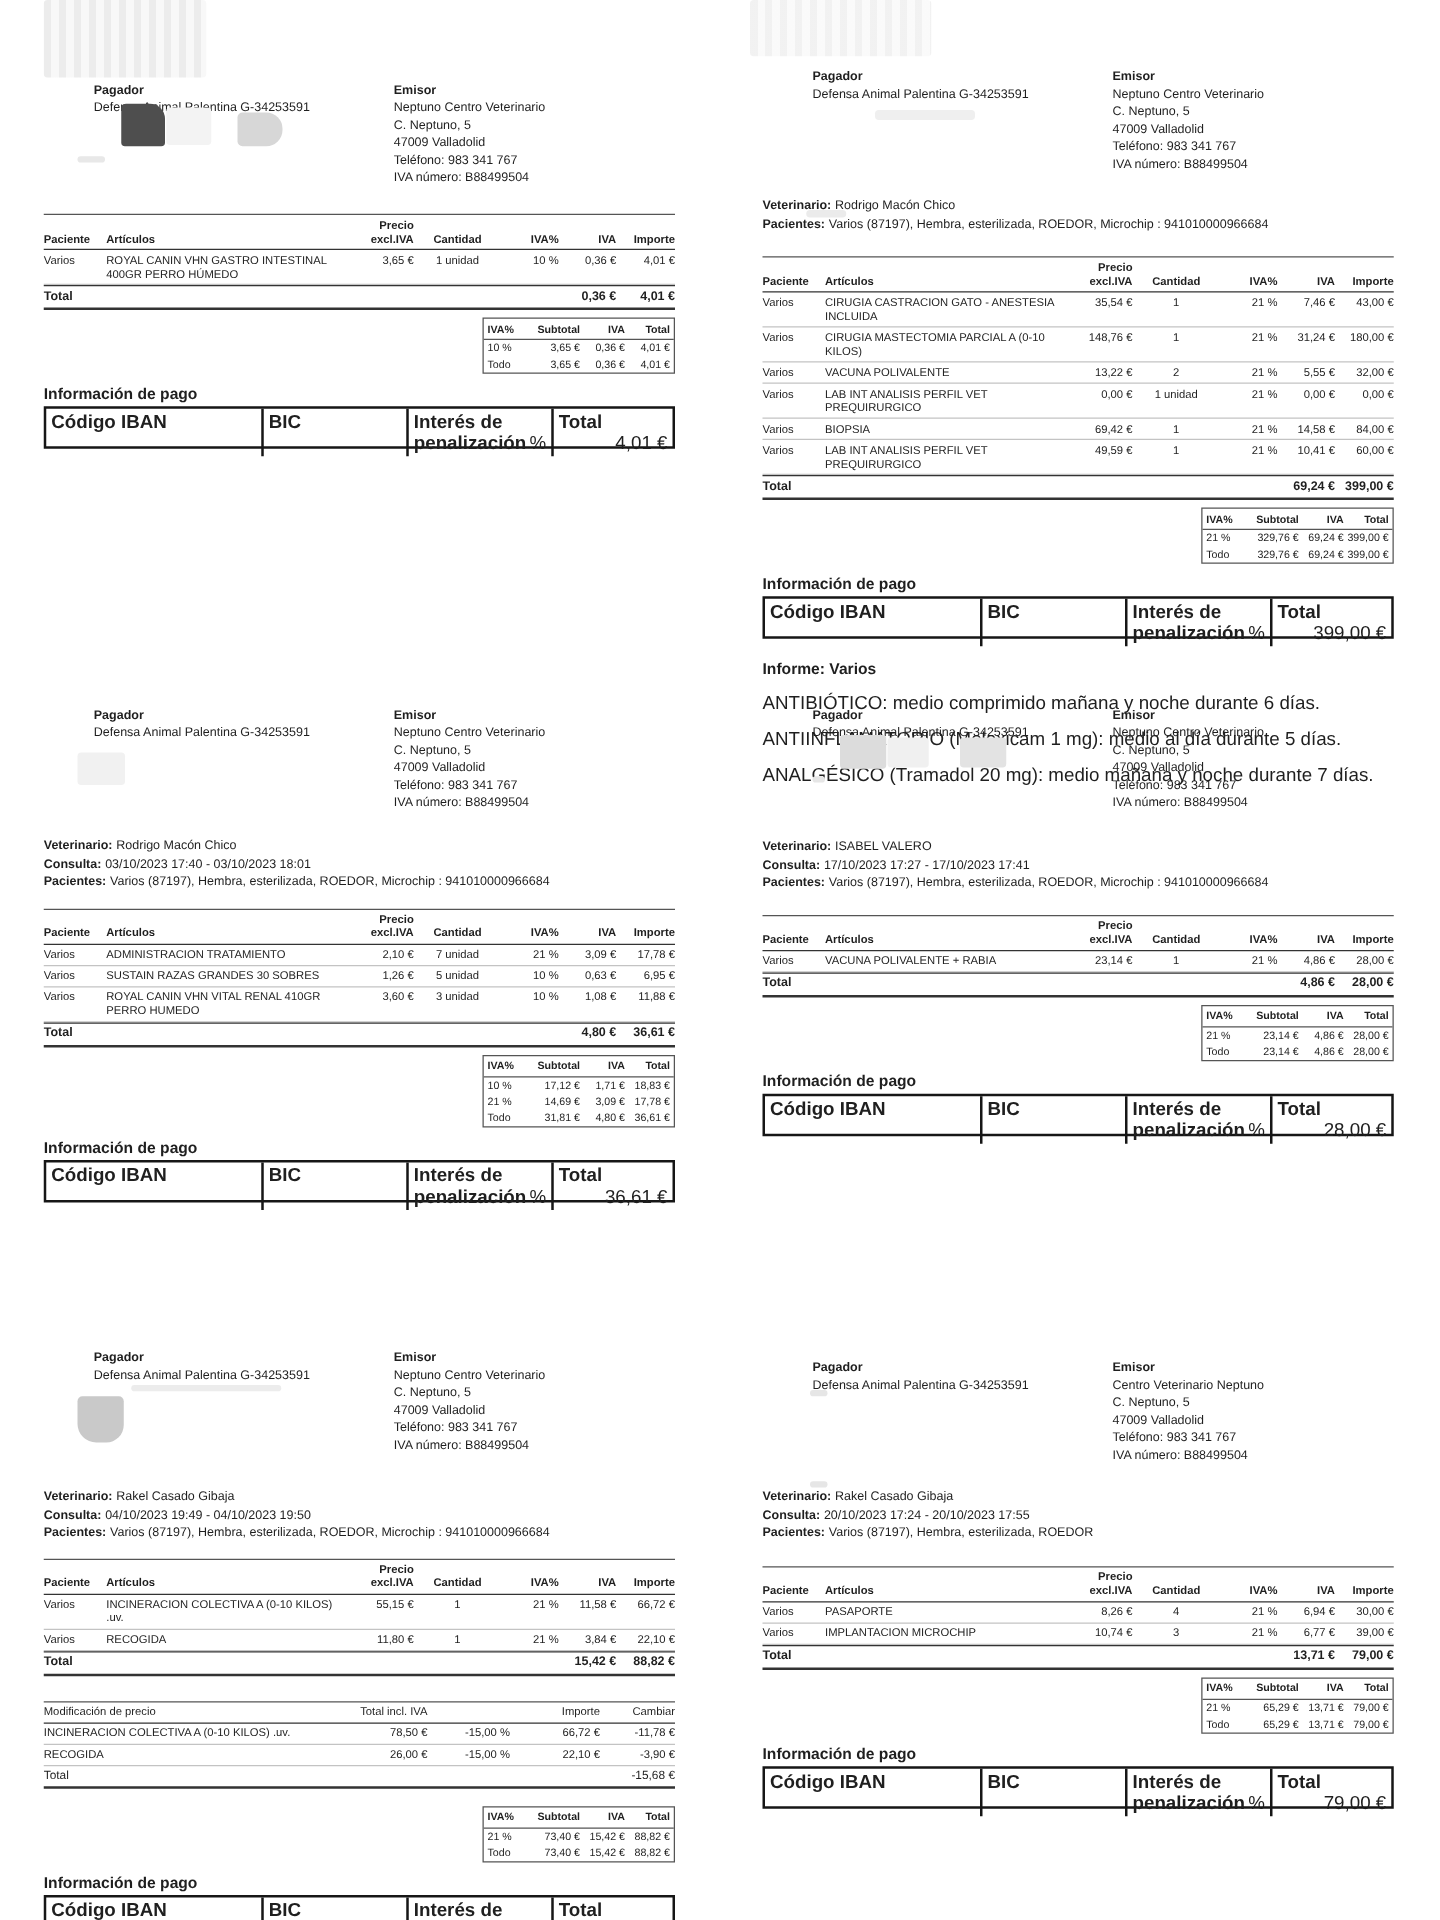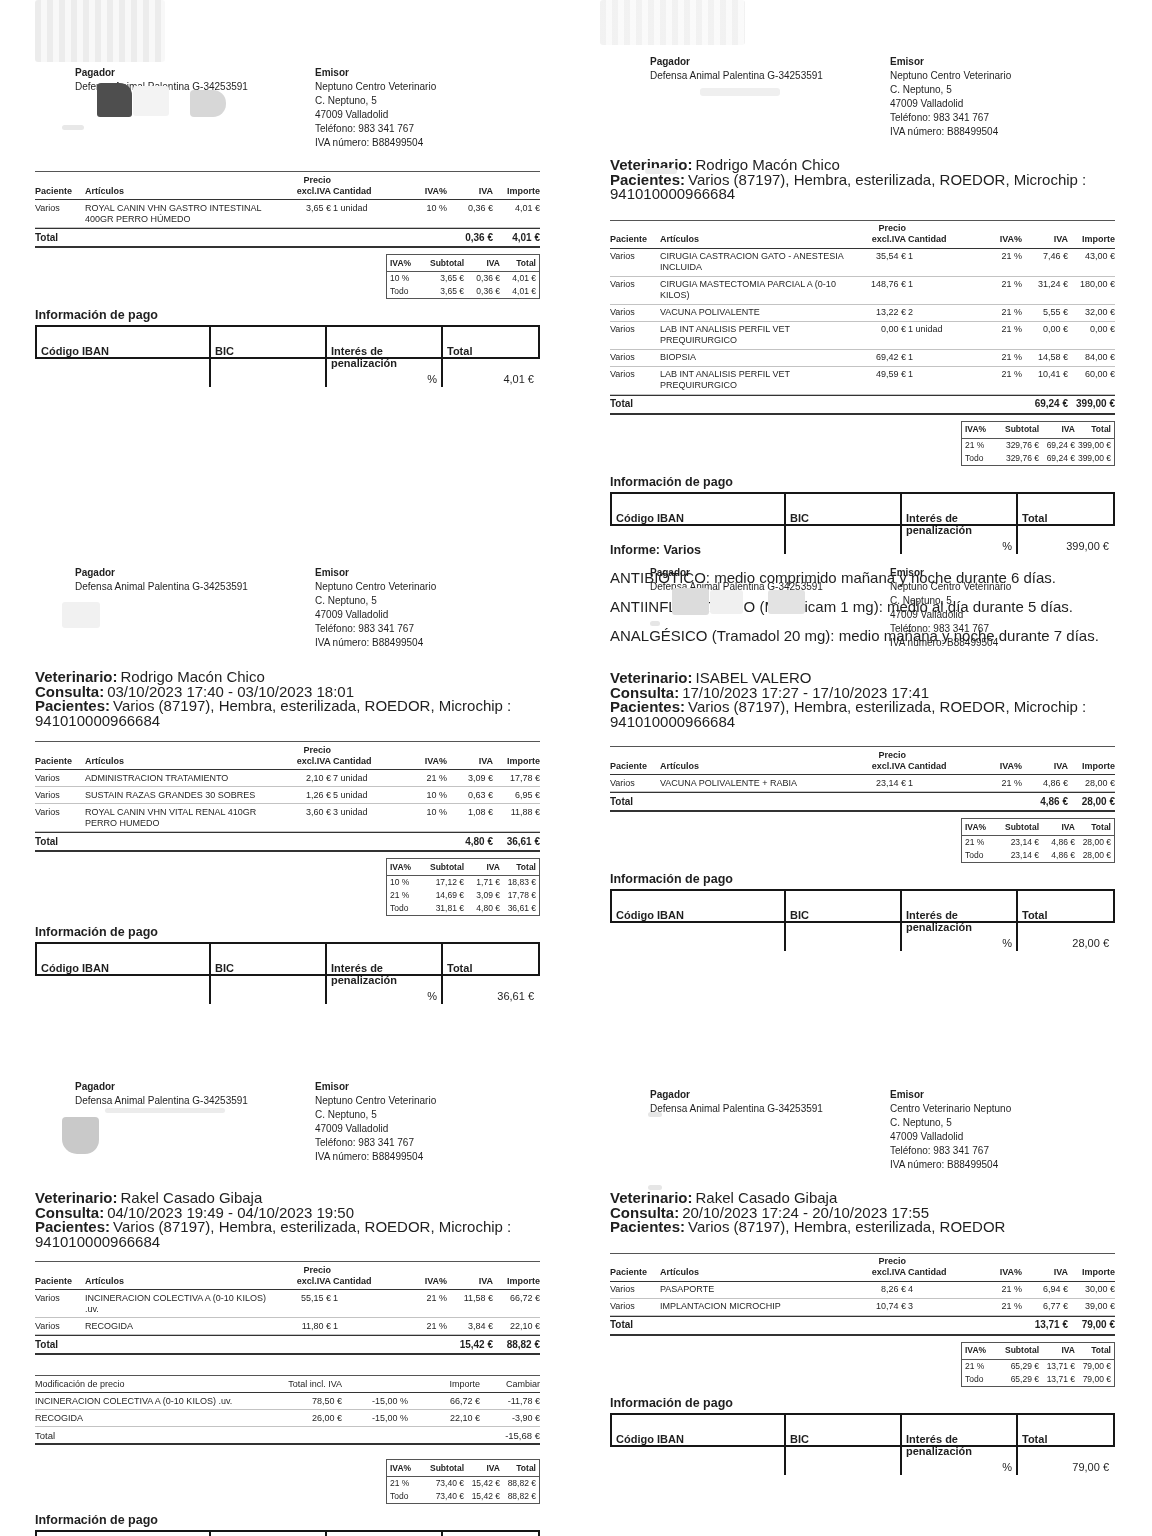--- a/index.html
+++ b/index.html
@@ -3,43 +3,43 @@
 <meta charset="utf-8">
 <style>
   html,body{margin:0;padding:0}
   body{width:1152px;height:1536px;position:relative;background:#fff;
        font-family:"Liberation Sans",sans-serif;color:#1f1f1f}
   .invoice{position:absolute;width:505px}
   .parties{display:flex}
   .party{font-size:10px;line-height:14px}
   .pag{margin-left:40px;width:240px}
   .hd{font-weight:bold}
-  .meta{font-size:15px;line-height:14.5px}
+  .meta{font-size:10px;line-height:14.5px}
   .meta .lab{font-weight:bold;margin-right:3px}
   
   .irow{display:grid;grid-template-columns:48px 190px 54px 66px 46px 44px 1fr;column-gap:2px;
         font-size:9px;line-height:11px}
   .irow .c{padding:2.5px 0}
   .head{border-top:1.2px solid #555;border-bottom:1.8px solid #333;font-weight:bold;align-items:end}
   .line{border-bottom:0.8px solid #c3c3c3}
   .totalrow{border-top:1.6px solid #333;border-bottom:2.2px solid #333;font-weight:bold;
             font-size:10px;line-height:12px}
   .r{text-align:right}
-  .ct{text-align:left}
+  .ct{text-align:center}
   .two{display:flex;flex-direction:column;align-items:flex-end}
   
   .ivabox{width:152px;margin-left:auto;margin-top:6px;border:1.5px solid #555;font-size:8.5px}
   .vrow{display:grid;grid-template-columns:30px 44px 36px 1fr;line-height:11px;padding:1px 3px}
   .vrow>div{text-align:right}
   .vrow>div:first-child{text-align:left}
   .vhead{font-weight:bold;border-bottom:1.2px solid #555;padding:2.5px 3px}
   
   .pagohd{font-size:12.5px;font-weight:bold;margin:9px 0 3px}
   .pago{display:grid;grid-template-columns:172px 116px 116px 1fr;border:2px solid #161616;height:30px}
-  .pcell{position:relative;padding:18px 4px;font-size:11px}
+  .pcell{position:relative;padding:2px 4px;font-size:15px}
   .pcell+.pcell{border-left:2px solid #161616}
   .plab{font-weight:bold;display:block}
   .pval{position:absolute;right:4px;bottom:2px}
   
   .informehd{font-size:12.5px;font-weight:bold;margin:17px 0 0}
   .informe p{font-size:15px;margin:12px 0 0}
   
   .mod{margin-top:20px}
   .mrow{display:grid;grid-template-columns:1fr 88px 64px 70px 58px;column-gap:2px;
         font-size:9px;line-height:11px}

